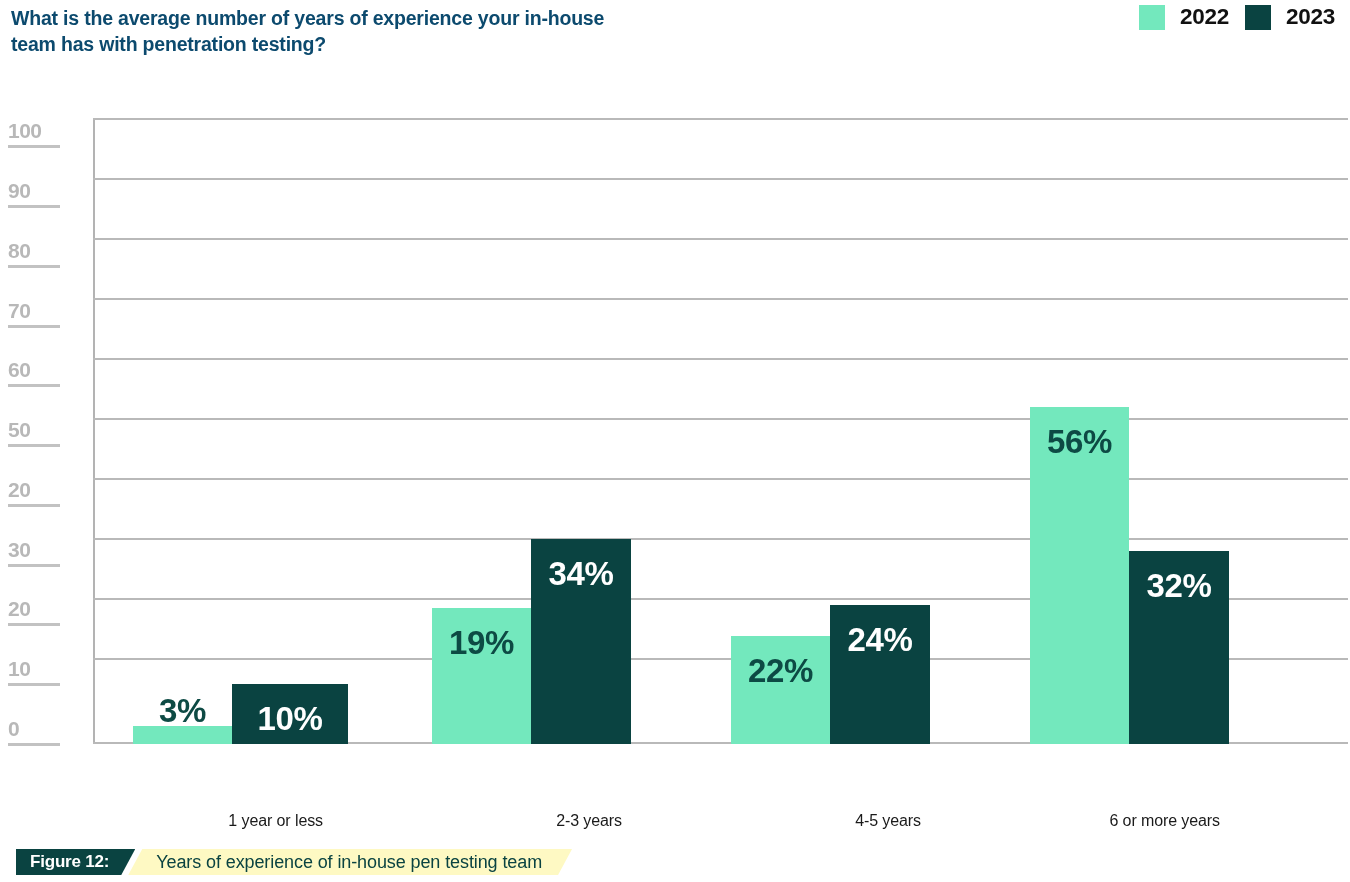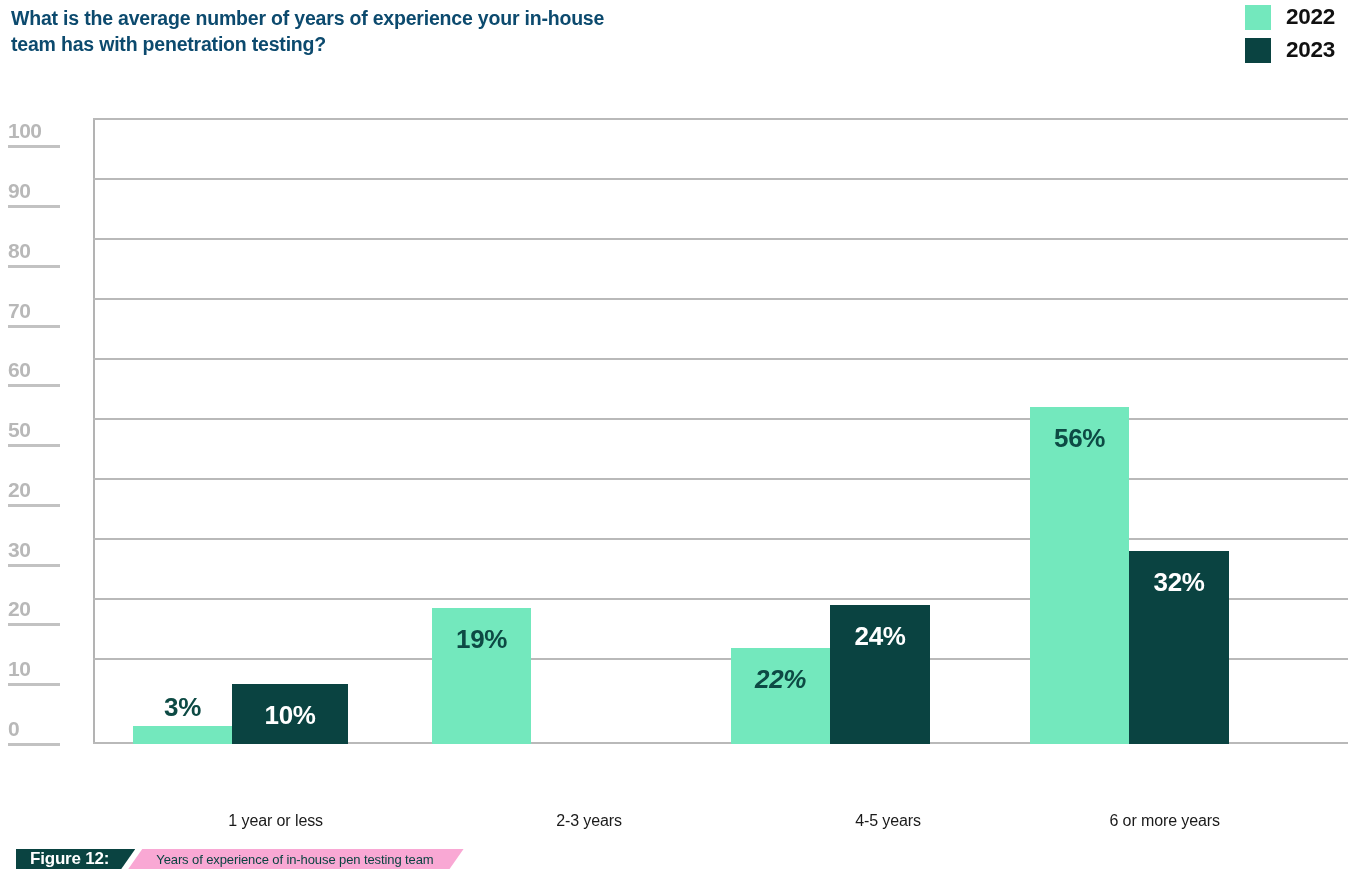--- a/index.html
+++ b/index.html
@@ -23,21 +23,21 @@
     font-weight: bold;
     line-height: 1.33;
     color: #0c4a6e;
     letter-spacing: -0.2px;
   }
 
   #legend {
     position: absolute;
     right: 6px; top: 4px;
     display: flex;
-    flex-direction: column;
+    flex-direction: row;
     gap: 7px;
   }
   .legend-row {
     display: flex;
     align-items: center;
     justify-content: flex-end;
     gap: 15px;
   }
   .legend-swatch {
     width: 26px; height: 25px;
@@ -100,21 +100,21 @@
     position: absolute;
     bottom: 0;
   }
   .bar-2022 { background: #73e8bd; }
   .bar-2023 { background: #0a4341; }
 
   .bar-label {
     position: absolute;
     width: 100%;
     text-align: center;
-    font-size: 26px;
+    font-size: 33px;
     font-weight: bold;
     letter-spacing: -0.4px;
     line-height: 1;
   }
   .lbl-inside-dark  { color: #ffffff; top: 18px; }
   .lbl-inside-light { color: #0d4a44; top: 18px; }
   .lbl-above        { color: #0d4a44; top: -32px; }
 
   
   .cat-label {
@@ -125,39 +125,39 @@
     color: #1a1a1a;
     text-align: right;
     letter-spacing: -0.1px;
     margin-top: 44px;
   }
 
   
   #caption {
     position: absolute;
     left: 16px; top: 849px;
-    height: 20px;
+    height: 26px;
     display: flex;
     align-items: stretch;
   }
   #caption-fig {
     background: #0a4341;
     color: #ffffff;
     font-size: 17px;
     font-weight: bold;
     display: flex;
     align-items: center;
     padding: 0 26px 0 14px;
     clip-path: polygon(0 0, 100% 0, calc(100% - 14px) 100%, 0 100%);
     letter-spacing: -0.2px;
   }
   #caption-text {
-    background: #f9a8d4;
+    background: #fef9c3;
     color: #0a4341;
-    font-size: 13px;
+    font-size: 18px;
     display: flex;
     align-items: center;
     padding: 0 30px 0 28px;
     margin-left: -7px;
     clip-path: polygon(14px 0, 100% 0, calc(100% - 14px) 100%, 0 100%);
     letter-spacing: -0.1px;
   }
 </style>
 </head>
 <body>
@@ -240,22 +240,25 @@
   <div class="bar bar-2022" style="left:40px; width:99px; height:18px;">
     <span class="bar-label lbl-above">3%</span>
   </div>
   <div class="bar bar-2023" style="left:139px; width:116px; height:60px;">
     <span class="bar-label lbl-inside-dark">10%</span>
   </div>
 
   <div class="bar bar-2022" style="left:339px; width:99px; height:136px;">
     <span class="bar-label lbl-inside-light">19%</span>
   </div>
-
-  <div class="bar bar-2022" style="left:638px; width:99px; height:96px;font-style:italic;">
+  <div class="bar bar-2023" style="left:438px; width:100px; height:205px;">
+    <span class="bar-label lbl-inside-dark">34%</span>
+  </div>
+
+  <div class="bar bar-2022" style="left:638px; width:99px; height:108px;">
     <span class="bar-label lbl-inside-light">22%</span>
   </div>
   <div class="bar bar-2023" style="left:737px; width:100px; height:139px;">
     <span class="bar-label lbl-inside-dark">24%</span>
   </div>
 
   <div class="bar bar-2022" style="left:937px; width:99px; height:337px;">
     <span class="bar-label lbl-inside-light">56%</span>
   </div>
   <div class="bar bar-2023" style="left:1036px; width:100px; height:193px;">

